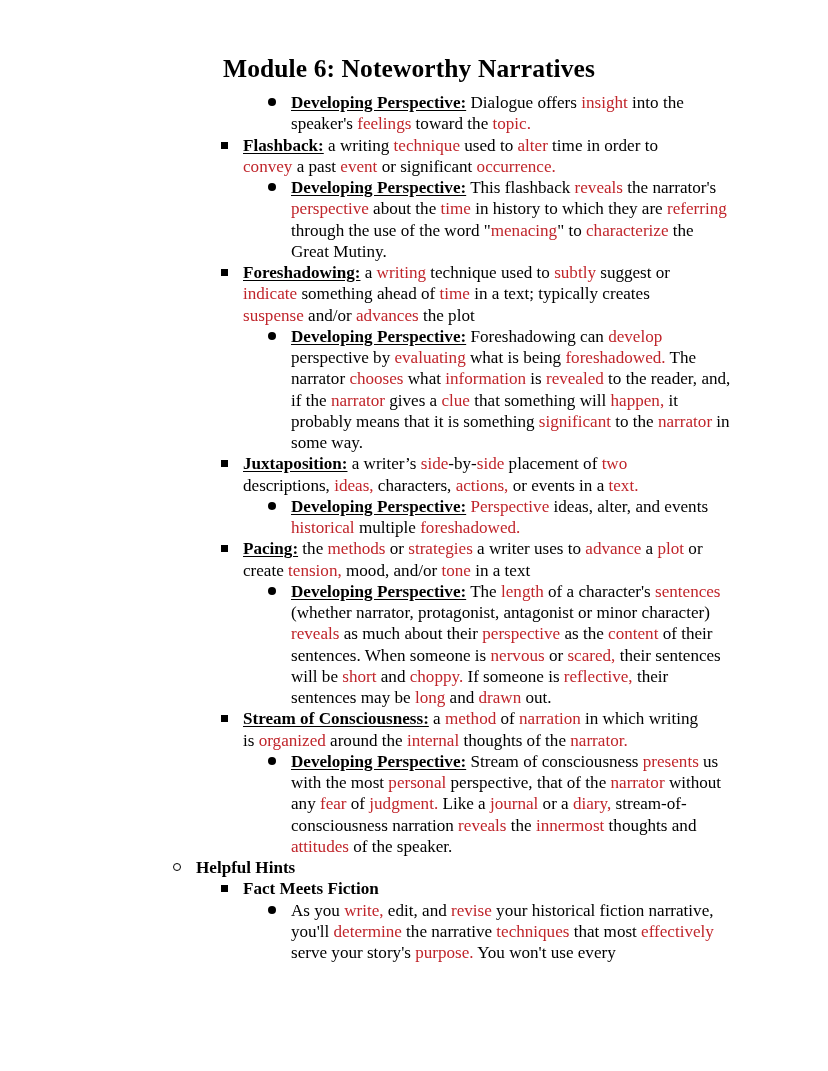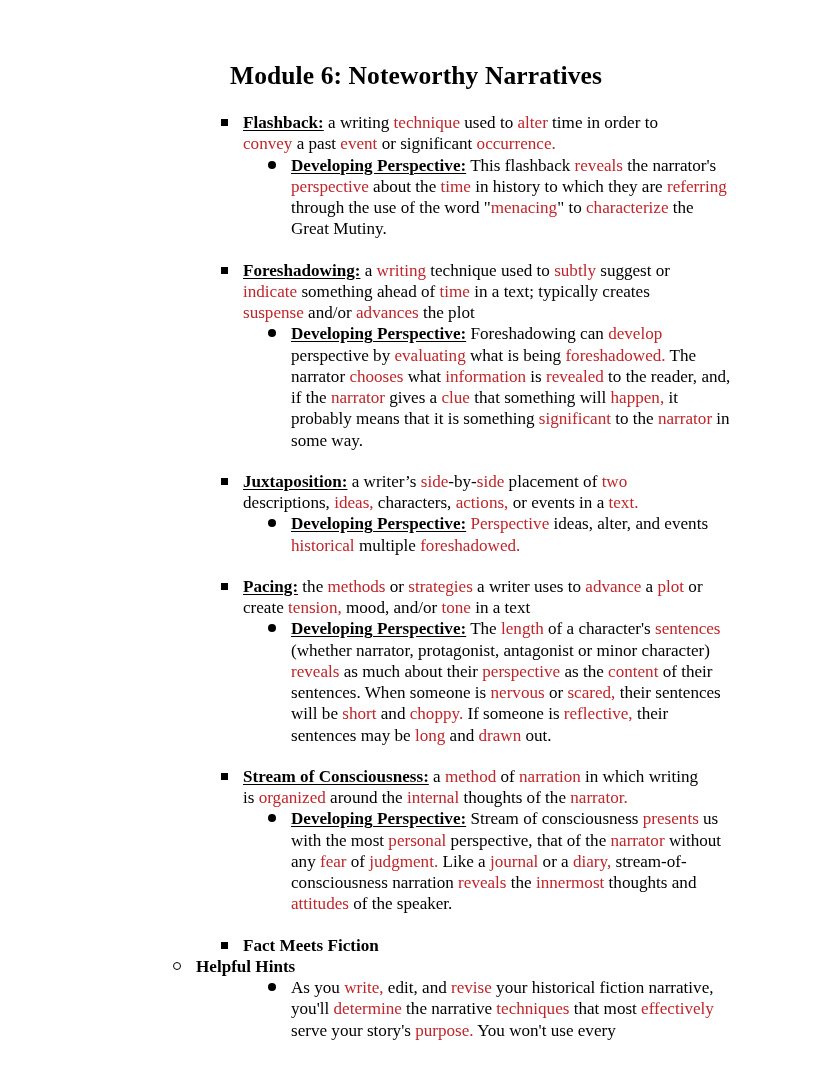--- a/index.html
+++ b/index.html
@@ -22,21 +22,21 @@
     box-sizing: border-box;
   }
 
   
   .doc-title {
     font-family: "Liberation Serif", "DejaVu Serif", serif;
     font-weight: bold;
     font-size: 25.5px;
     letter-spacing: 0.1px;
     color: #000000;
-    margin: 15px;
+    margin: 8px;
     padding: 0;
     position: absolute;
     left: 215px;
     top: 46px;
     white-space: nowrap;
   }
 
   
   .outline {
     position: absolute;
@@ -49,21 +49,21 @@
     position: relative;
     font-size: 17.1px;
     line-height: 21.25px;
     color: #000000;
     margin: 0;
     padding: 0;
   }
 
   
   .lvl-1 { padding-left: 196px; padding-right: 96px; }  
-  .lvl-2 { padding-left: 243px; padding-right: 120px; margin-top: 20px; }  
+  .lvl-2 { padding-left: 243px; padding-right: 120px; }  
   .lvl-3 { padding-left: 291px; padding-right: 96px; }  
 
   .marker {
     position: absolute;
     display: block;
     font-family: "Liberation Serif", "DejaVu Serif", serif;
     color: #000000;
     text-align: left;
   }
   
@@ -107,28 +107,29 @@
   }
 </style>
 </head>
 <body>
 
 <div class="page">
 
   <h1 class="doc-title">Module 6: Noteworthy Narratives</h1>
 
   <div class="outline" id="outline-root">
+      <p class="item lvl-3"><span class="marker disc"></span><span class="term">Developing Perspective:</span><span class=""> Dialogue offers </span><span class="hl">insight</span><span class=""> into the speaker's </span><span class="hl">feelings</span><span class=""> toward the </span><span class="hl">topic.</span></p>
       <p class="item lvl-2"><span class="marker square"></span><span class="term">Flashback:</span><span class=""> a writing </span><span class="hl">technique</span><span class=""> used to </span><span class="hl">alter</span><span class=""> time in order to </span><span class="hl">convey</span><span class=""> a past </span><span class="hl">event</span><span class=""> or significant </span><span class="hl">occurrence.</span></p>
       <p class="item lvl-3"><span class="marker disc"></span><span class="term">Developing Perspective:</span><span class=""> This flashback </span><span class="hl">reveals</span><span class=""> the narrator's </span><span class="hl">perspective</span><span class=""> about the </span><span class="hl">time</span><span class=""> in history to which they are </span><span class="hl">referring</span><span class=""> through the use of the word "</span><span class="hl">menacing</span><span class="">" to </span><span class="hl">characterize</span><span class=""> the Great Mutiny.</span></p>
       <p class="item lvl-2"><span class="marker square"></span><span class="term">Foreshadowing:</span><span class=""> a </span><span class="hl">writing</span><span class=""> technique used to </span><span class="hl">subtly</span><span class=""> suggest or </span><span class="hl">indicate</span><span class=""> something ahead of </span><span class="hl">time</span><span class=""> in a text; typically creates </span><span class="hl">suspense</span><span class=""> and/or </span><span class="hl">advances</span><span class=""> the plot</span></p>
       <p class="item lvl-3"><span class="marker disc"></span><span class="term">Developing Perspective:</span><span class=""> Foreshadowing can </span><span class="hl">develop</span><span class=""> perspective by </span><span class="hl">evaluating</span><span class=""> what is being </span><span class="hl">foreshadowed.</span><span class=""> The narrator </span><span class="hl">chooses</span><span class=""> what </span><span class="hl">information</span><span class=""> is </span><span class="hl">revealed</span><span class=""> to the reader, and, if the </span><span class="hl">narrator</span><span class=""> gives a </span><span class="hl">clue</span><span class=""> that something will </span><span class="hl">happen,</span><span class=""> it probably means that it is something </span><span class="hl">significant</span><span class=""> to the </span><span class="hl">narrator</span><span class=""> in some way.</span></p>
       <p class="item lvl-2"><span class="marker square"></span><span class="term">Juxtaposition:</span><span class=""> a writer’s </span><span class="hl">side</span><span class="">-by-</span><span class="hl">side</span><span class=""> placement of </span><span class="hl">two</span><span class=""> descriptions, </span><span class="hl">ideas,</span><span class=""> characters, </span><span class="hl">actions,</span><span class=""> or events in a </span><span class="hl">text.</span></p>
       <p class="item lvl-3"><span class="marker disc"></span><span class="term">Developing Perspective:</span><span class=""> </span><span class="hl">Perspective</span><span class=""> ideas, alter, and events </span><span class="hl">historical</span><span class=""> multiple </span><span class="hl">foreshadowed.</span></p>
       <p class="item lvl-2"><span class="marker square"></span><span class="term">Pacing:</span><span class=""> the </span><span class="hl">methods</span><span class=""> or </span><span class="hl">strategies</span><span class=""> a writer uses to </span><span class="hl">advance</span><span class=""> a </span><span class="hl">plot</span><span class=""> or create </span><span class="hl">tension,</span><span class=""> mood, and/or </span><span class="hl">tone</span><span class=""> in a text</span></p>
       <p class="item lvl-3"><span class="marker disc"></span><span class="term">Developing Perspective:</span><span class=""> The </span><span class="hl">length</span><span class=""> of a character's </span><span class="hl">sentences</span><span class=""> (whether narrator, protagonist, antagonist or minor character) </span><span class="hl">reveals</span><span class=""> as much about their </span><span class="hl">perspective</span><span class=""> as the </span><span class="hl">content</span><span class=""> of their sentences. When someone is </span><span class="hl">nervous</span><span class=""> or </span><span class="hl">scared,</span><span class=""> their sentences will be </span><span class="hl">short</span><span class=""> and </span><span class="hl">choppy.</span><span class=""> If someone is </span><span class="hl">reflective,</span><span class=""> their sentences may be </span><span class="hl">long</span><span class=""> and </span><span class="hl">drawn</span><span class=""> out.</span></p>
       <p class="item lvl-2"><span class="marker square"></span><span class="term">Stream of Consciousness:</span><span class=""> a </span><span class="hl">method</span><span class=""> of </span><span class="hl">narration</span><span class=""> in which writing is </span><span class="hl">organized</span><span class=""> around the </span><span class="hl">internal</span><span class=""> thoughts of the </span><span class="hl">narrator.</span></p>
       <p class="item lvl-3"><span class="marker disc"></span><span class="term">Developing Perspective:</span><span class=""> Stream of consciousness </span><span class="hl">presents</span><span class=""> us with the most </span><span class="hl">personal</span><span class=""> perspective, that of the </span><span class="hl">narrator</span><span class=""> without any </span><span class="hl">fear</span><span class=""> of </span><span class="hl">judgment.</span><span class=""> Like a </span><span class="hl">journal</span><span class=""> or a </span><span class="hl">diary,</span><span class=""> stream-of-consciousness narration </span><span class="hl">reveals</span><span class=""> the </span><span class="hl">innermost</span><span class=""> thoughts and </span><span class="hl">attitudes</span><span class=""> of the speaker.</span></p>
+      <p class="item lvl-1"><span class="marker circle-hollow"></span><span class="plainbold">Helpful Hints</span></p>
       <p class="item lvl-2"><span class="marker square"></span><span class="plainbold">Fact Meets Fiction</span></p>
-      <p class="item lvl-1"><span class="marker circle-hollow"></span><span class="plainbold">Helpful Hints</span></p>
       <p class="item lvl-3"><span class="marker disc"></span><span class="">As you </span><span class="hl">write,</span><span class=""> edit, and </span><span class="hl">revise</span><span class=""> your historical fiction narrative, you'll </span><span class="hl">determine</span><span class=""> the narrative </span><span class="hl">techniques</span><span class=""> that most </span><span class="hl">effectively</span><span class=""> serve your story's </span><span class="hl">purpose.</span><span class=""> You won't use every</span></p>
     </div>
 
 </div>
 
 </body></html>

